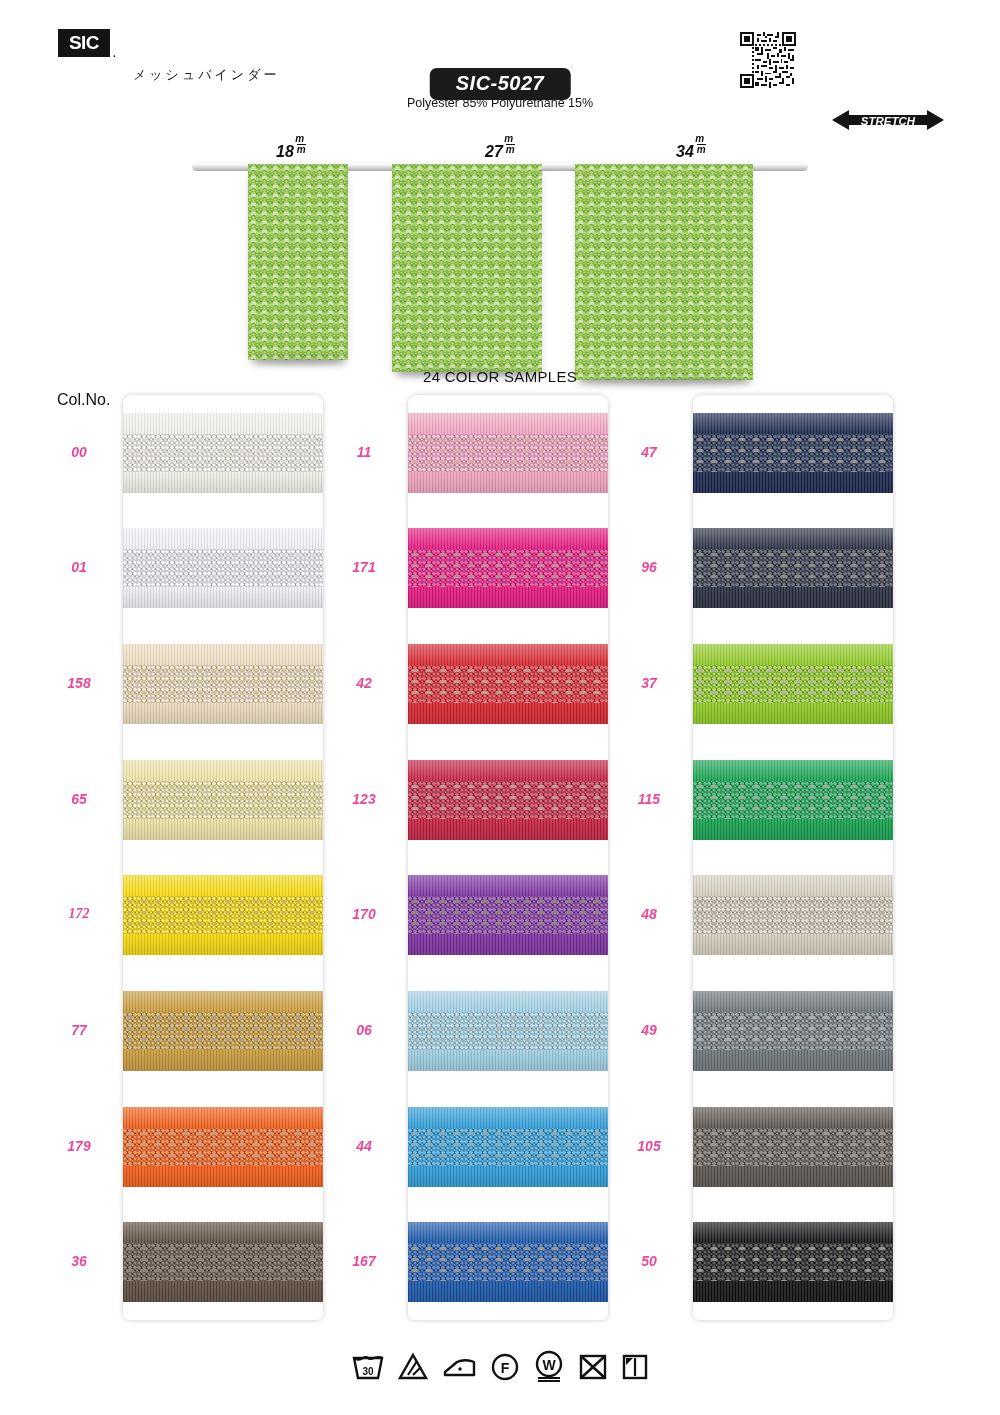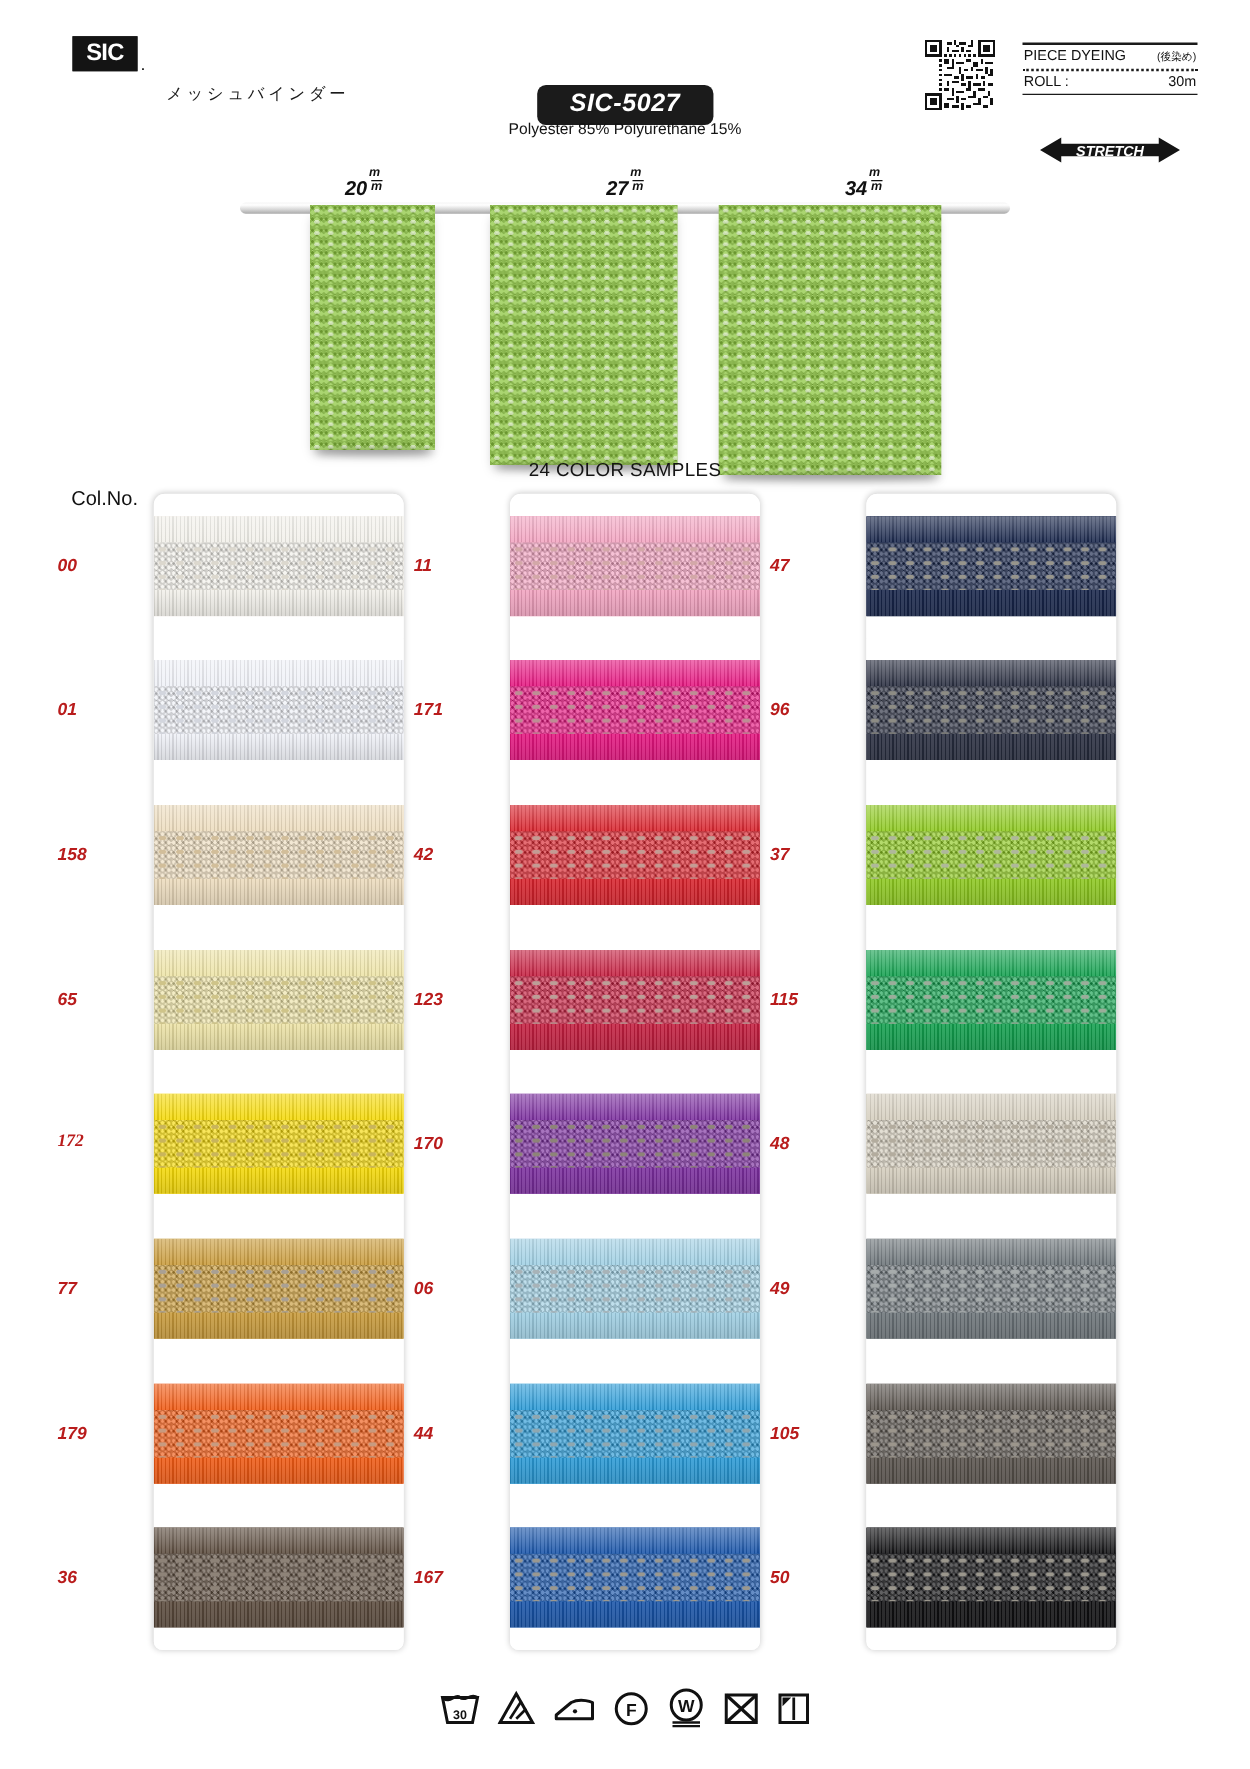--- a/index.html
+++ b/index.html
@@ -173,21 +173,21 @@
   .band .sheen {
     position: absolute; inset: 0;
     background: linear-gradient(to bottom, rgba(255,255,255,.30) 0%, rgba(255,255,255,0) 26%,
                 rgba(0,0,0,0) 74%, rgba(0,0,0,.10) 100%);
     pointer-events: none;
   }
 
   .col-number {
     position: absolute;
     font-size: 14px; font-weight: bold; font-style: italic;
-    color: #b91c1c; text-align: left; white-space: nowrap;
+    color: #ec4899; text-align: center; white-space: nowrap;
   }
   .num-col-1 { left: 46px; width: 66px; }
   .num-col-2 { left: 331px; width: 66px; }
   .num-col-3 { left: 616px; width: 66px; }
 
   
   .care-row {
     position: absolute; left: 50%; top: 1350px; transform: translateX(-50%);
     display: flex; gap: 13px; align-items: center;
   }
@@ -301,47 +301,34 @@
         <rect x="8" y="26" width="2" height="2"></rect>
           <rect x="11" y="27" width="3" height="1"></rect>
         <rect x="15" y="26" width="1" height="3"></rect>
           <rect x="17" y="27" width="2" height="1"></rect>
         <rect x="20" y="26" width="3" height="1"></rect>
           <rect x="24" y="27" width="2" height="1"></rect>
       </g>
     </svg>
   </div>
 
-  <div class="spec">
-    <div class="spec-rule"></div>
-    <div class="spec-row">
-      <span>PIECE DYEING</span>
-      <span class="jp">(後染め)</span>
-    </div>
-    <div class="spec-dots"></div>
-    <div class="spec-row">
-      <span>ROLL :</span>
-      <span>30m</span>
-    </div>
-    <div class="spec-rule"></div>
-  </div>
 
   <div class="stretch-badge">
     <svg width="112" height="24" viewBox="0 0 112 24">
       <polygon points="0,12 17,2 17,7 95,7 95,2 112,12 95,22 95,17 17,17 17,22" fill="#141414"></polygon>
       <text x="56" y="16.5" text-anchor="middle" font-family="Liberation Sans, sans-serif" font-size="11.5" font-weight="bold" font-style="italic" fill="#ffffff">STRETCH</text>
     </svg>
   </div>
 </div>
 
 <div class="photo">
   <div class="rod"></div>
 
   <div class="width-label" style="left:276px;">
-    <span>20</span><span class="frac"><span class="num">m</span><span class="den">m</span></span>
+    <span>18</span><span class="frac"><span class="num">m</span><span class="den">m</span></span>
   </div>
   <div class="width-label" style="left:485px;">
     <span>27</span><span class="frac"><span class="num">m</span><span class="den">m</span></span>
   </div>
   <div class="width-label" style="left:676px;">
     <span>34</span><span class="frac"><span class="num">m</span><span class="den">m</span></span>
   </div>
 
   <div class="strip" style="left:248px; top:34px; width:100px; height:196px;"></div>
   <div class="strip" style="left:392px; top:34px; width:150px; height:208px;"></div>

